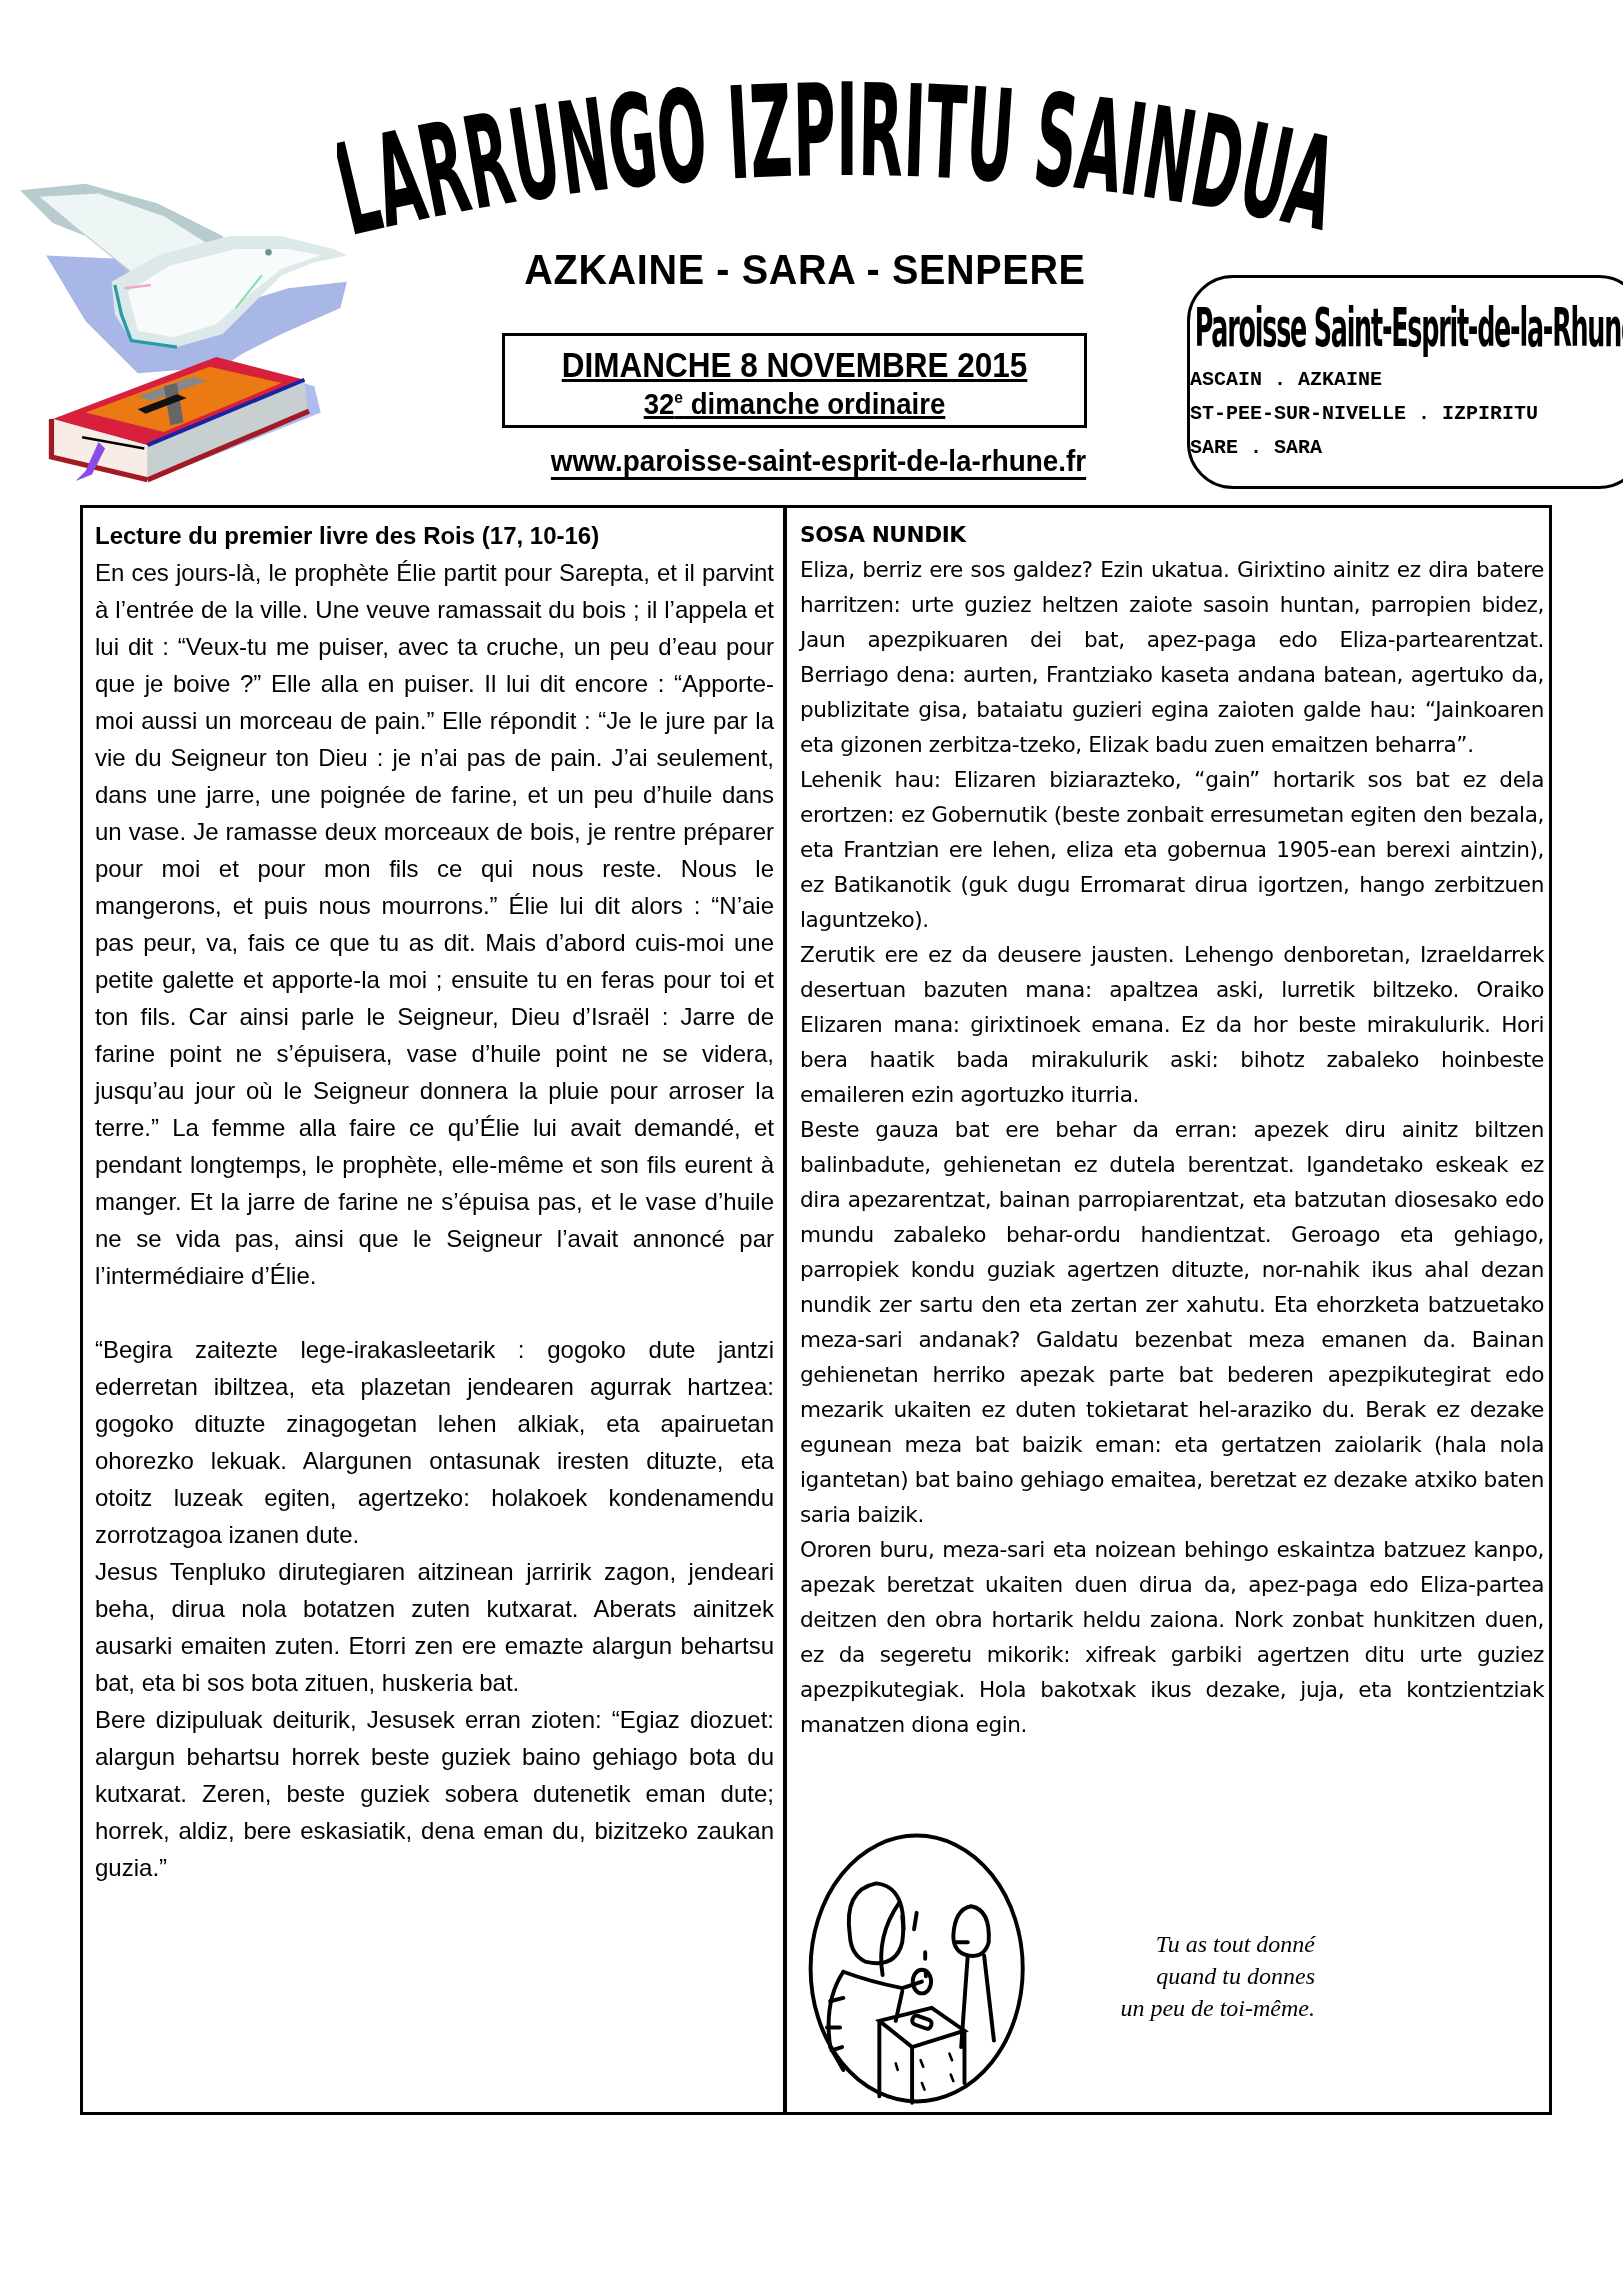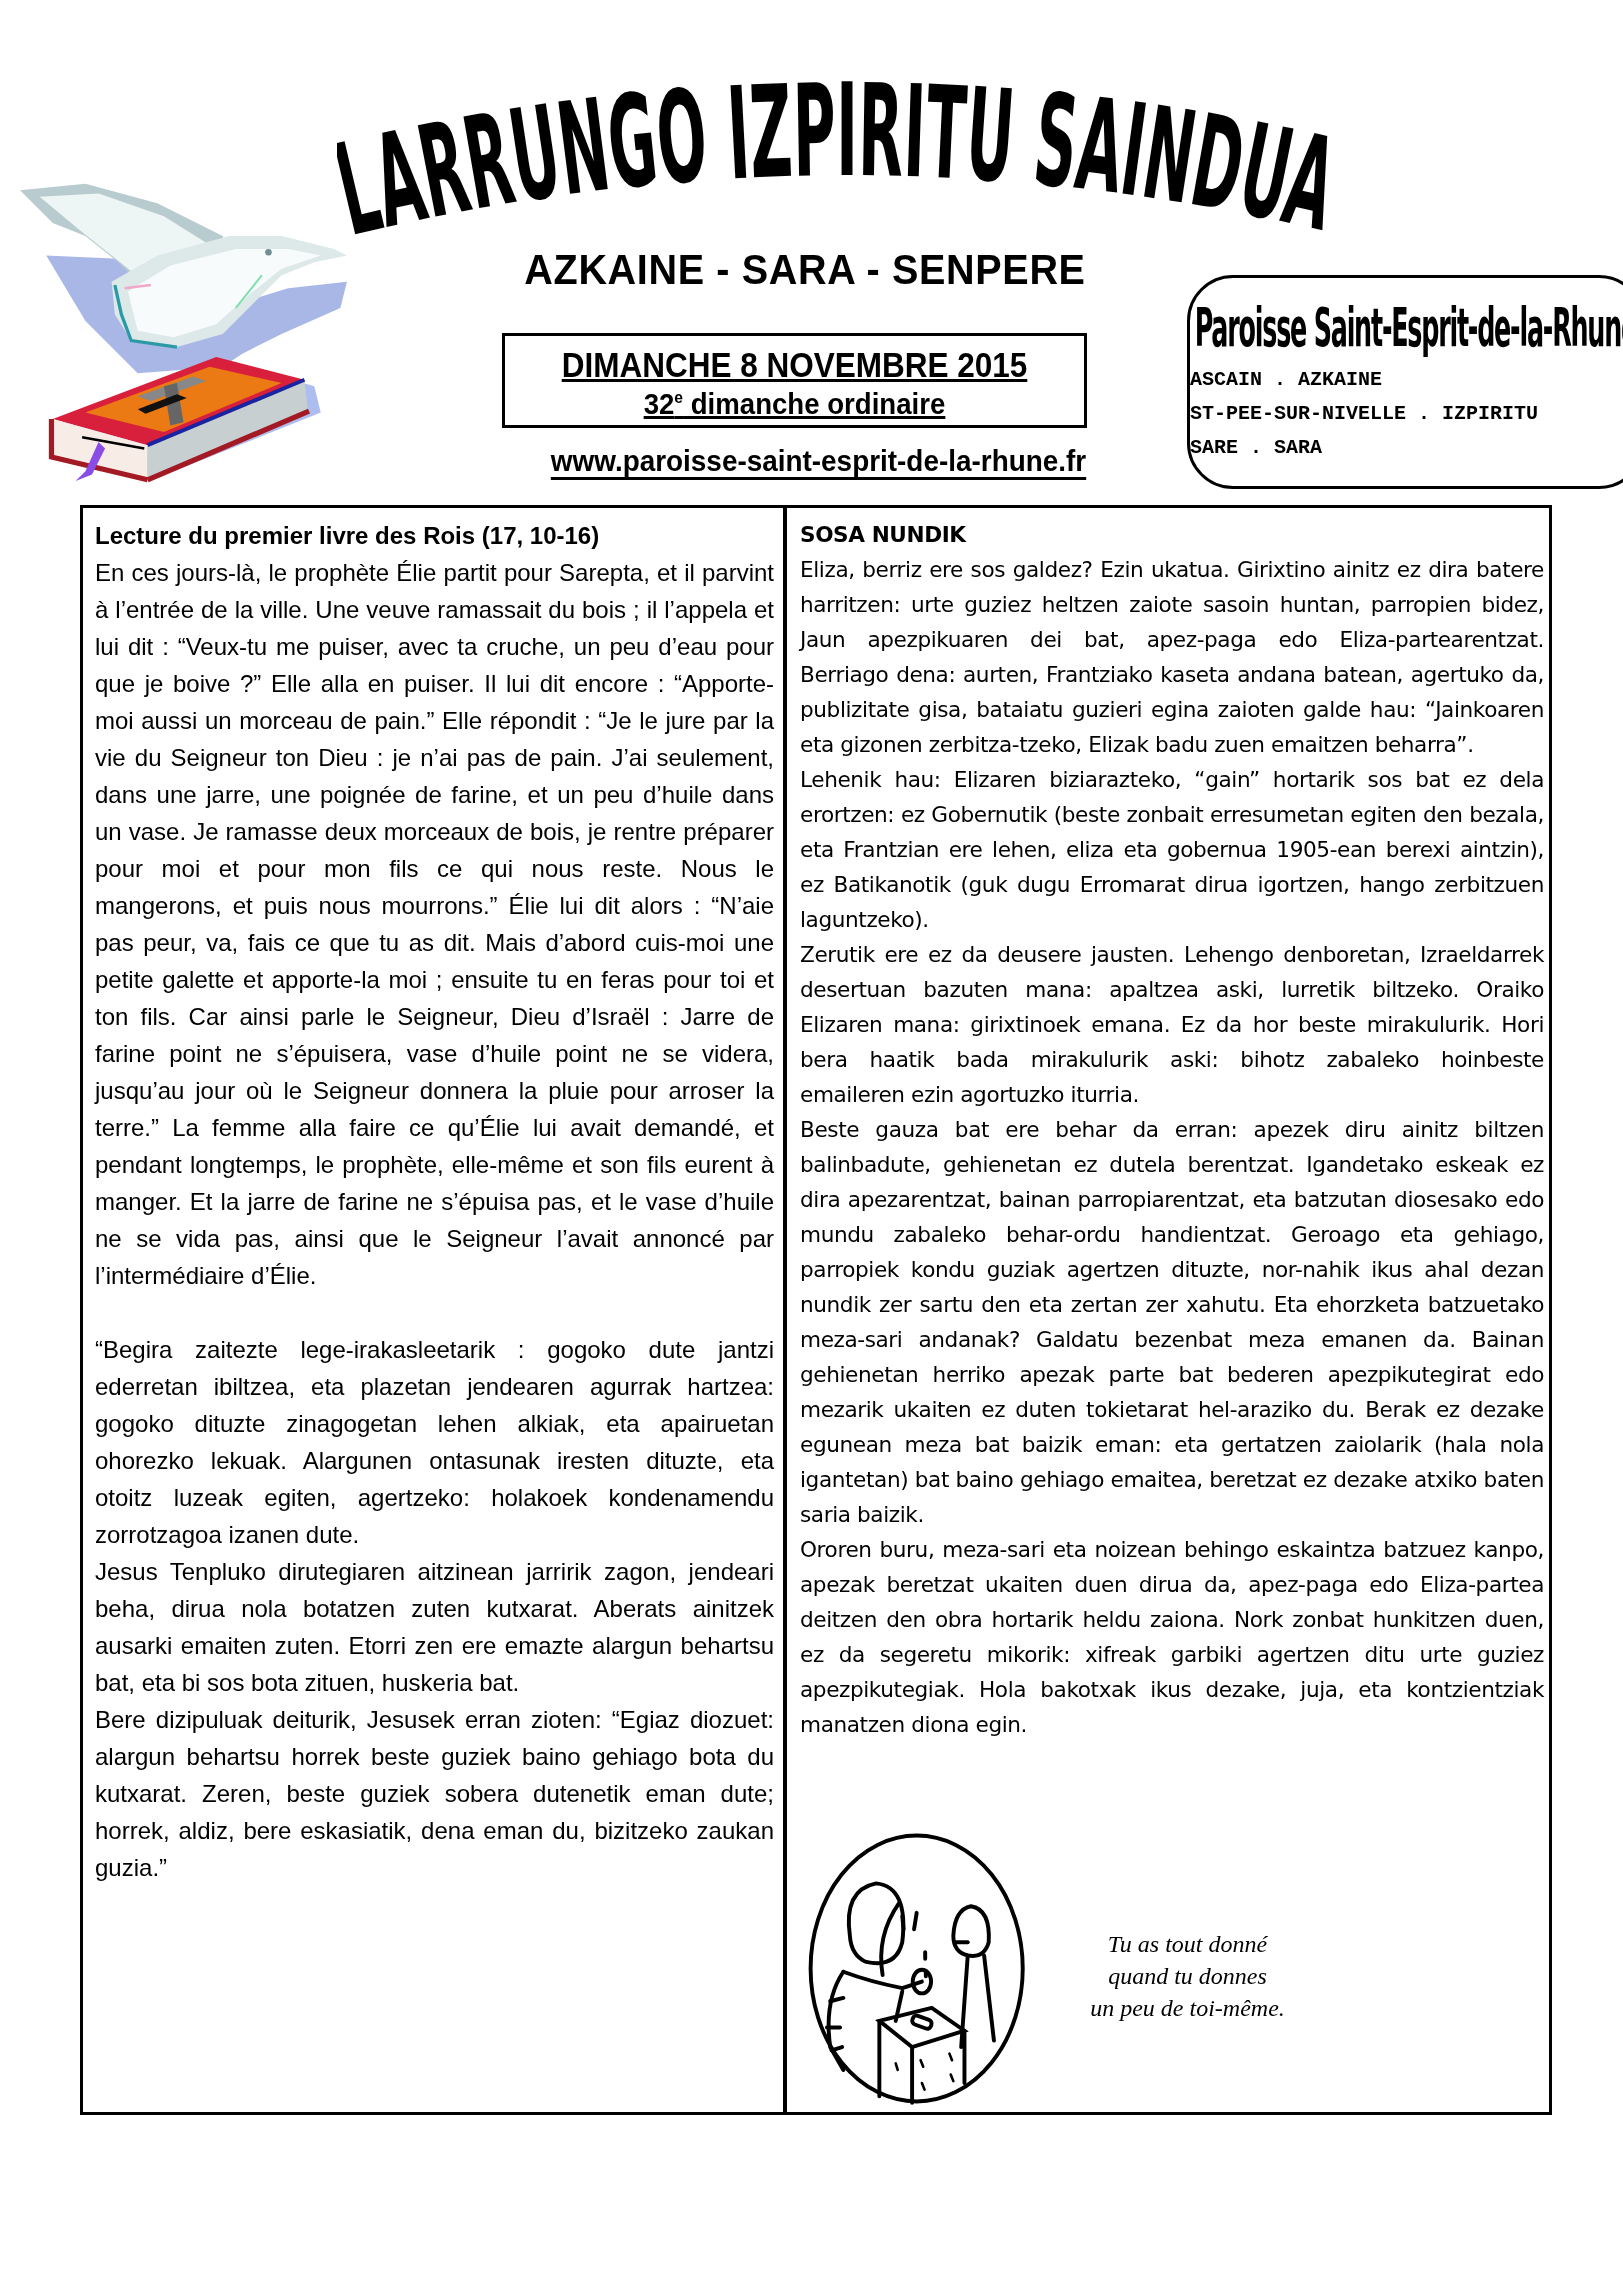--- a/index.html
+++ b/index.html
@@ -44,21 +44,21 @@
   .col p { margin:0; }
   .heading { font-weight:bold; }
   .gap { height:37px; }
   #col-left .para { transform:none; }
   #col-right .heading { font-weight:bold; }
 
   
   #donation-illus { left:804px; top:1831px; width:226px; height:275px; }
   #donation-caption { left:1060px; top:1928px; width:255px; text-align:right;
     font-family:"Liberation Serif", serif; font-style:italic; font-size:24px; line-height:32px; }
-  #donation-caption span { display:block;text-align:center; }
+  #donation-caption span { display:block; }
 </style>
 </head>
 <body>
 
 <svg id="clipart" class="abs" viewBox="0 0 540 540">
 
   <path d="M60 160 L170 165 L300 250 L430 210 L520 200 L510 240 L420 280 L360 310 L330 330 L200 340 L120 260 Z" fill="#a9b7e6"></path>
 
   <path d="M20 60 L120 50 L230 80 L330 130 L340 170 L300 200 L220 220 L170 170 L120 130 L70 110 Z" fill="#b8cccf"></path>
   <path d="M50 70 L140 65 L240 100 L320 150 L280 190 L210 200 L160 160 L110 120 Z" fill="#eef6f5"></path>

